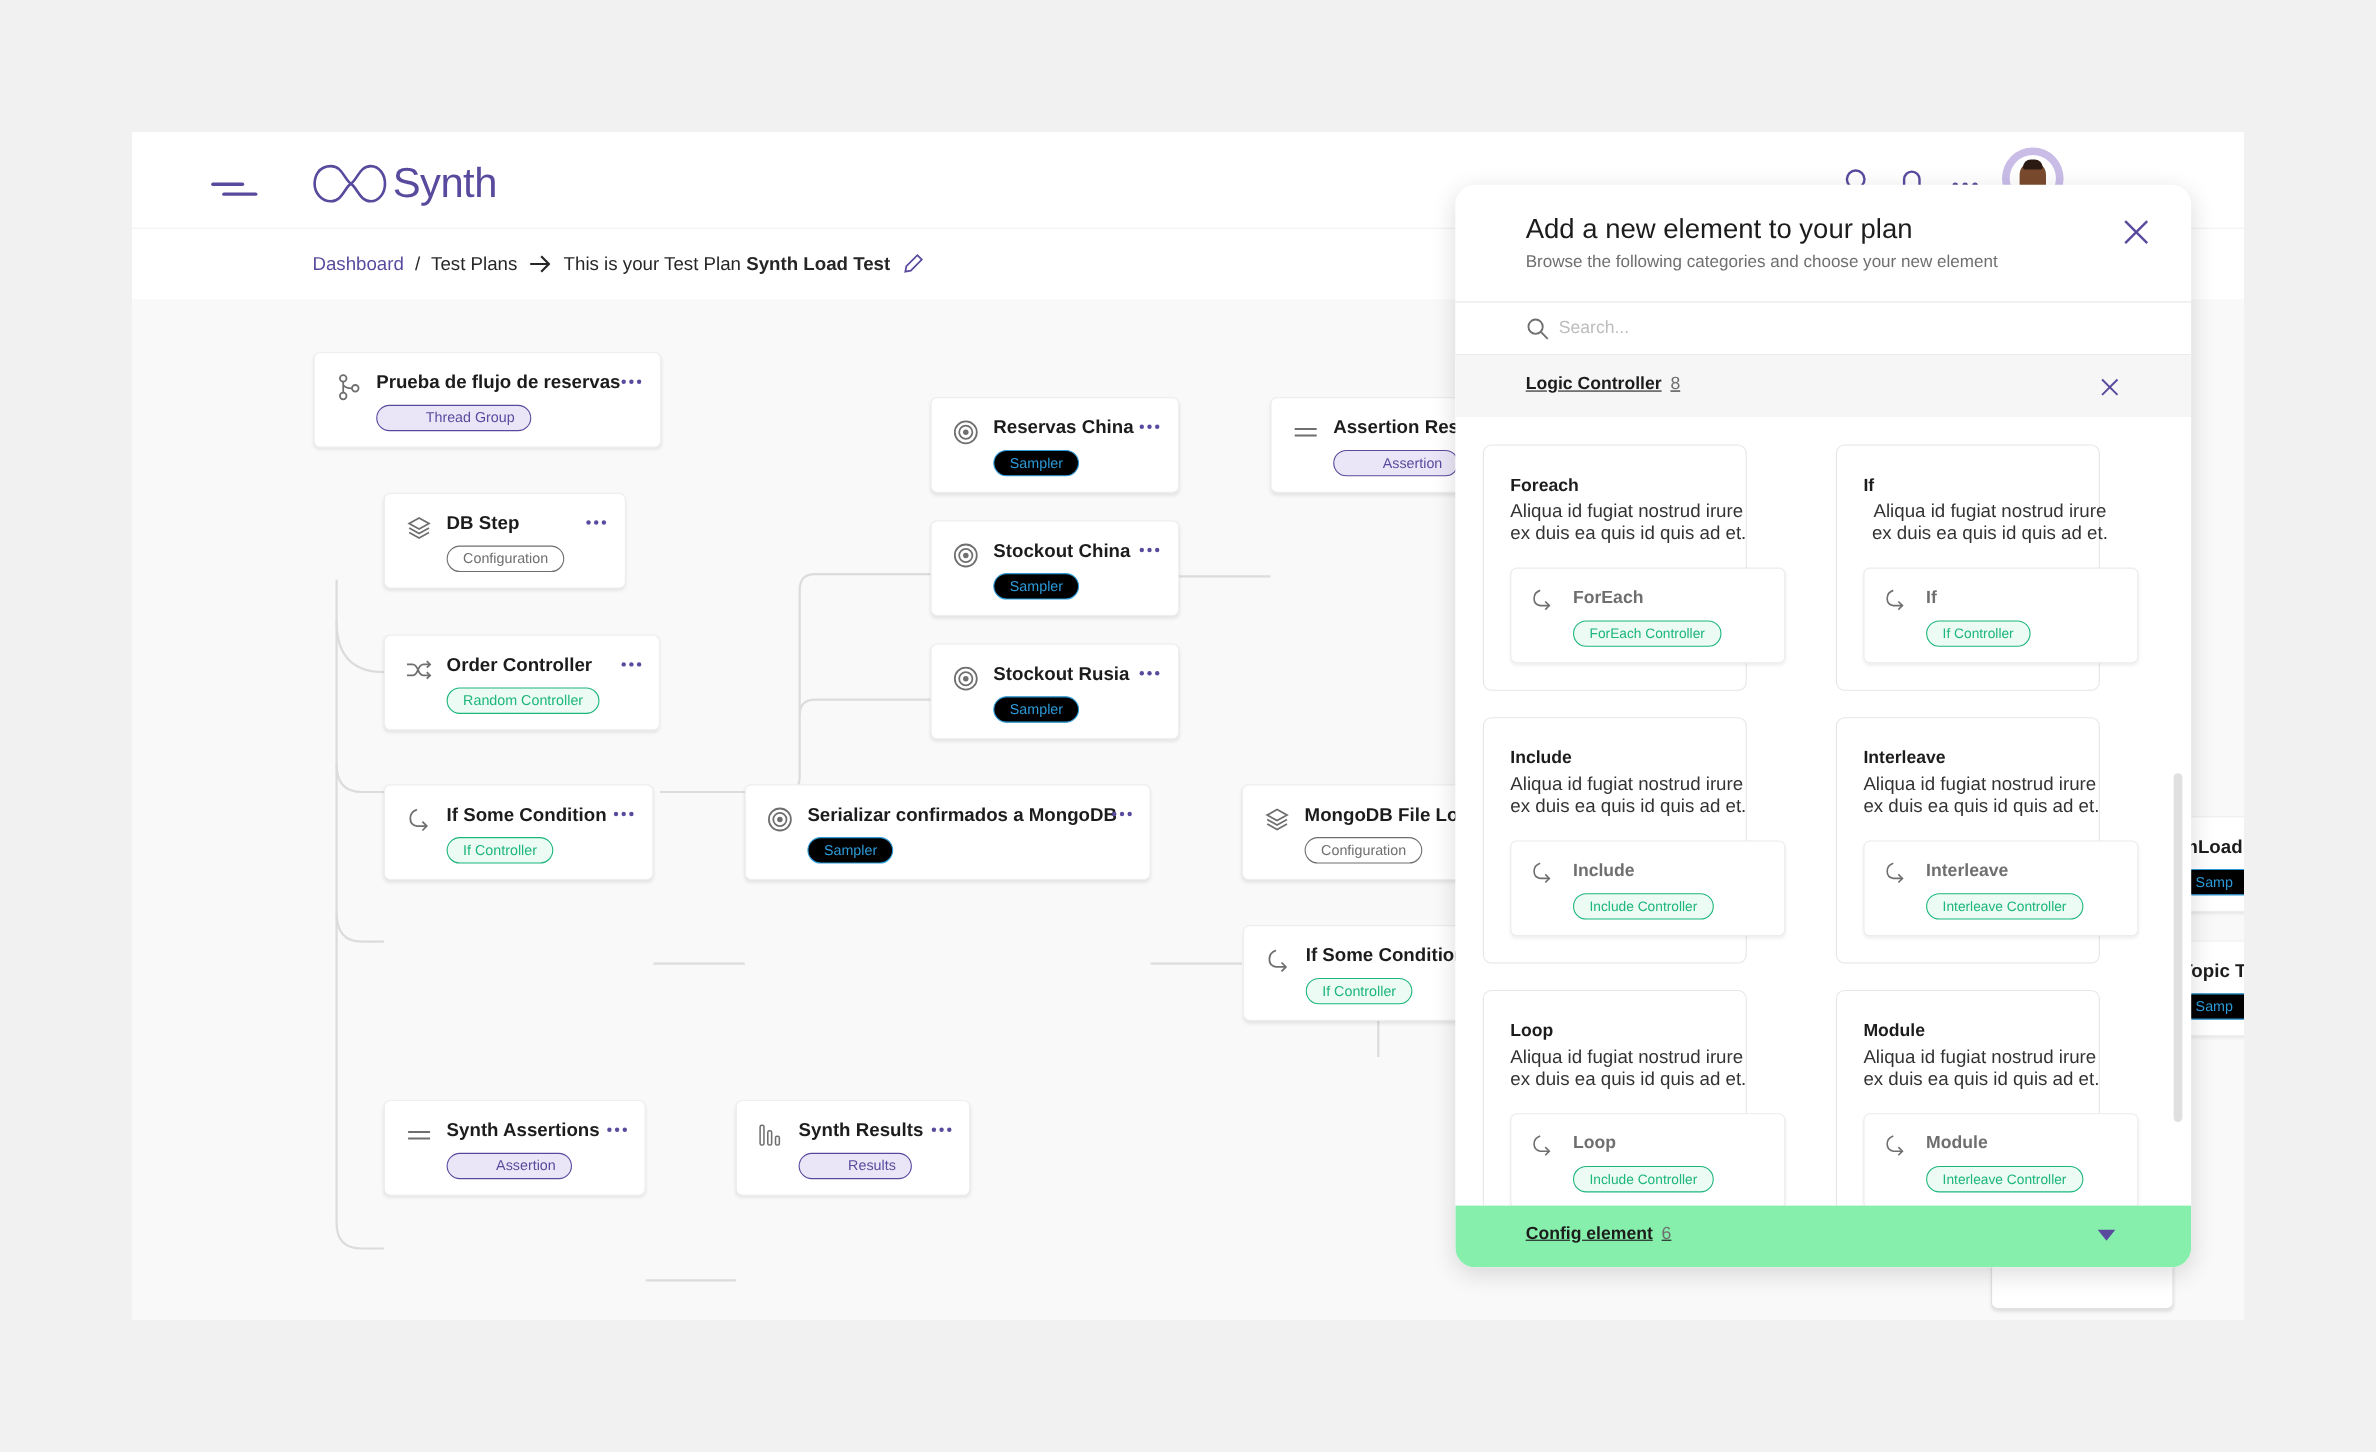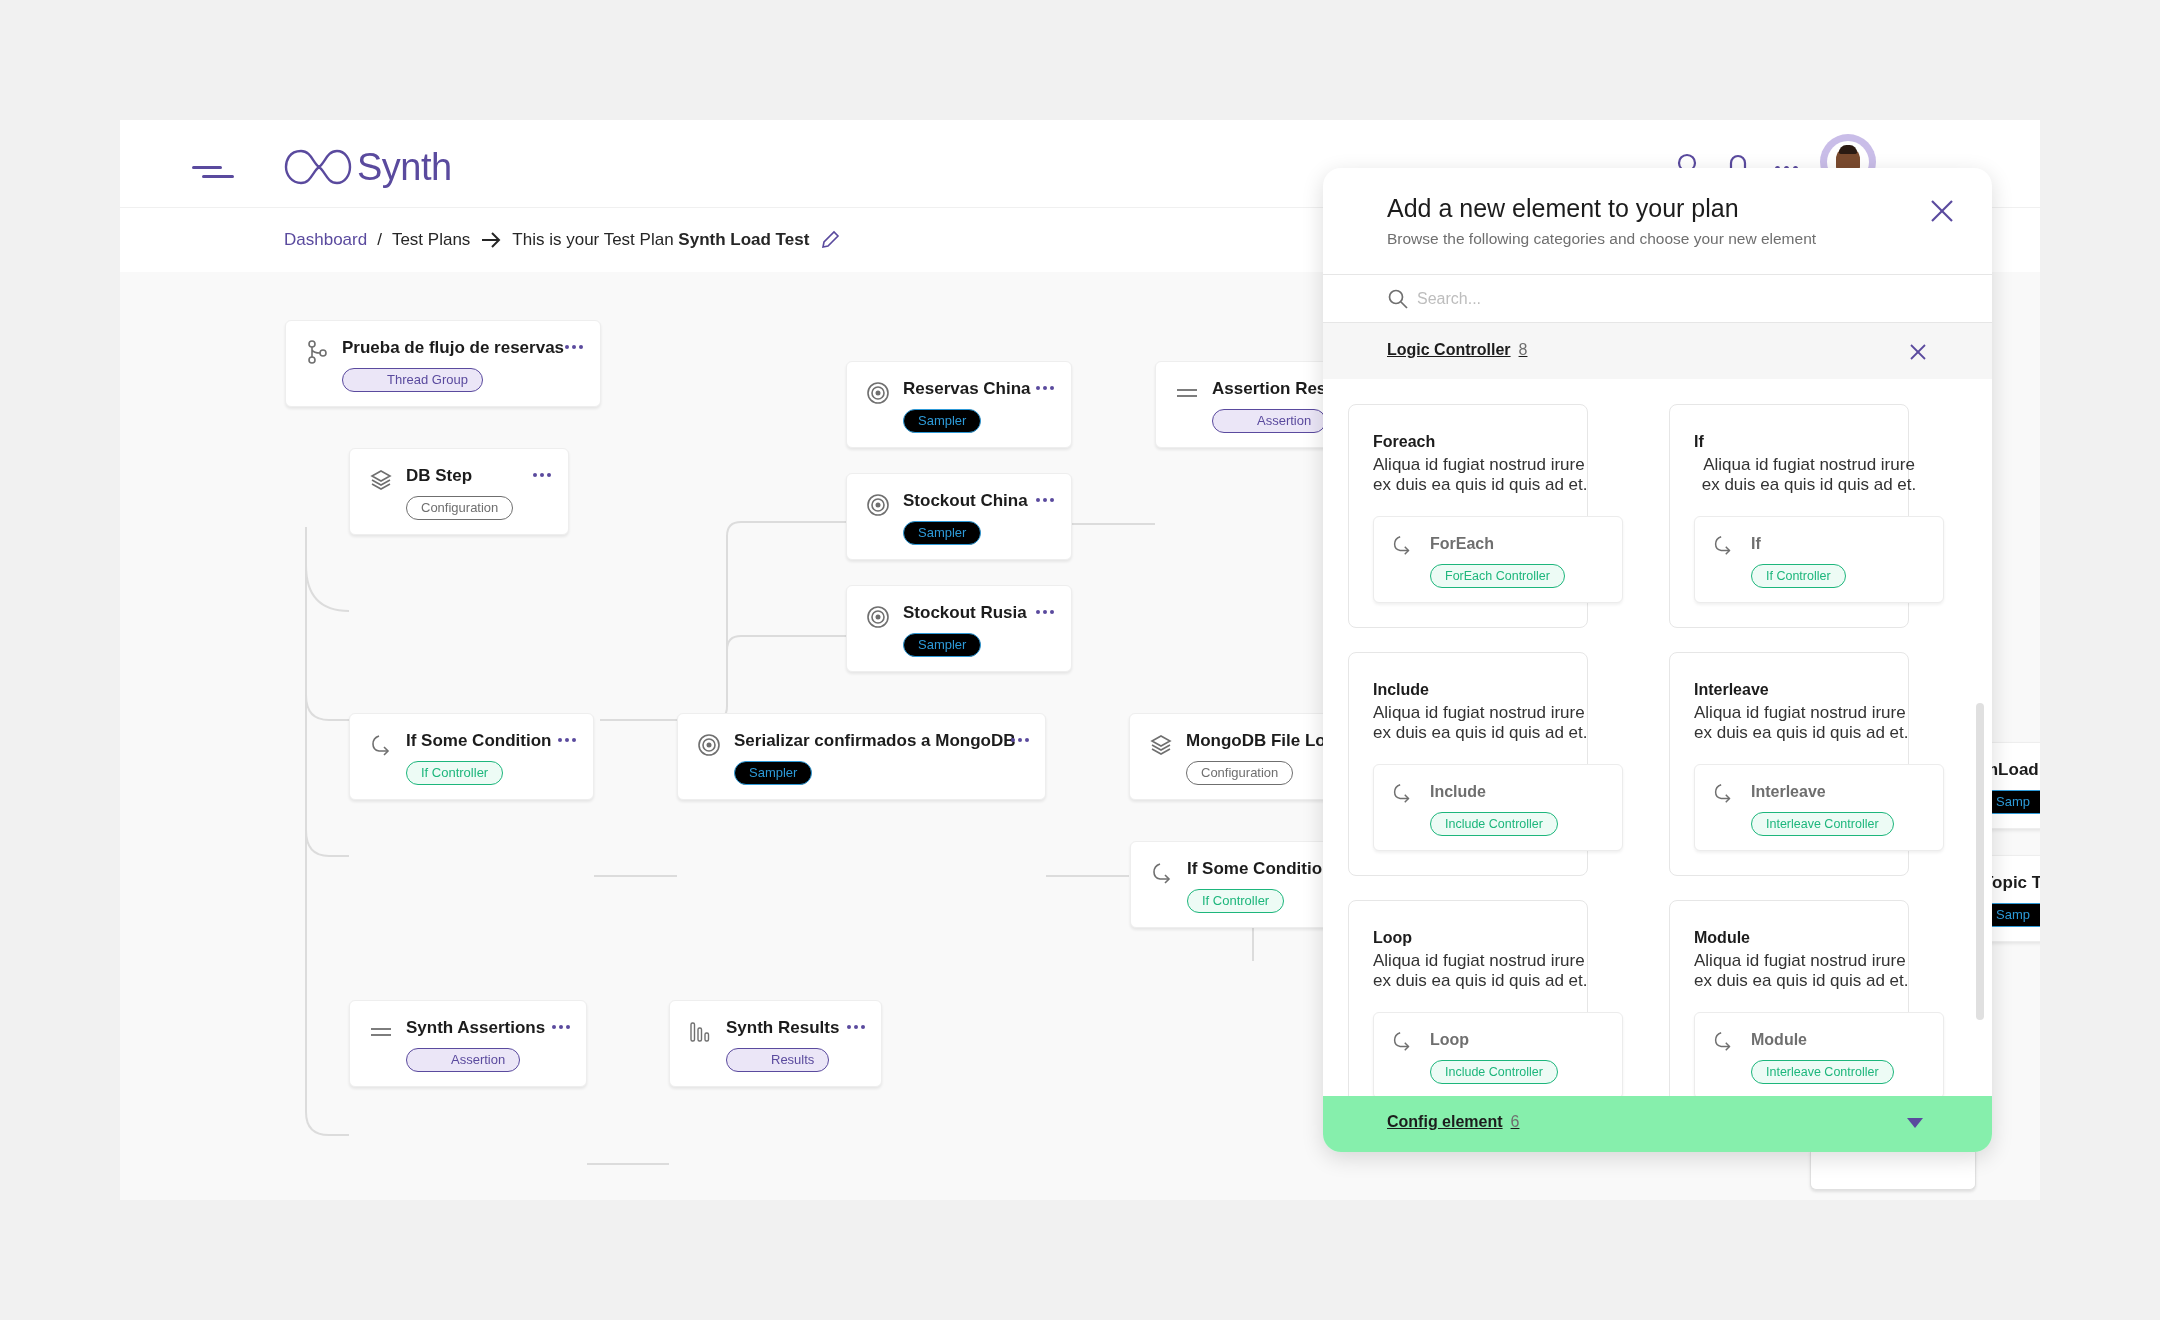--- a/index.html
+++ b/index.html
@@ -179,20 +179,34 @@
     </svg>
     <span class="node-title">DB Step</span>
     <div class="node-more" style="left:180px;">
         <i></i>
         <i></i>
         <i></i>
       </div>
     <span class="tag tag-gray">Configuration</span>
   </div>
 
+  <div class="node" style="left:229px;top:457px;width:251px;">
+    <svg class="node-icon" viewBox="0 0 26 26">
+      <path d="M2 8 H7 Q10 8 12 13 Q14 18 17 18 H23 M2 18 H7 Q10 18 12 13 Q14 8 17 8 H23" fill="none" stroke="#6f6f6f" stroke-width="1.6"></path>
+      <polyline points="20,5 23,8 20,11" fill="none" stroke="#6f6f6f" stroke-width="1.6"></polyline>
+      <polyline points="20,15 23,18 20,21" fill="none" stroke="#6f6f6f" stroke-width="1.6"></polyline>
+    </svg>
+    <span class="node-title">Order Controller</span>
+    <div class="node-more" style="left:212px;">
+        <i></i>
+        <i></i>
+        <i></i>
+      </div>
+    <span class="tag tag-green">Random Controller</span>
+  </div>
 
   <div class="node" style="left:229px;top:593px;width:245px;">
     <svg class="node-icon" viewBox="0 0 26 26">
       <path d="M11 4 Q5 6 5 12 Q5 18 11 19 H20" fill="none" stroke="#6f6f6f" stroke-width="1.6"></path>
       <polyline points="16,15 20,19 16,23" fill="none" stroke="#6f6f6f" stroke-width="1.6"></polyline>
     </svg>
     <span class="node-title">If Some Condition</span>
     <div class="node-more" style="left:205px;">
         <i></i>
         <i></i>

